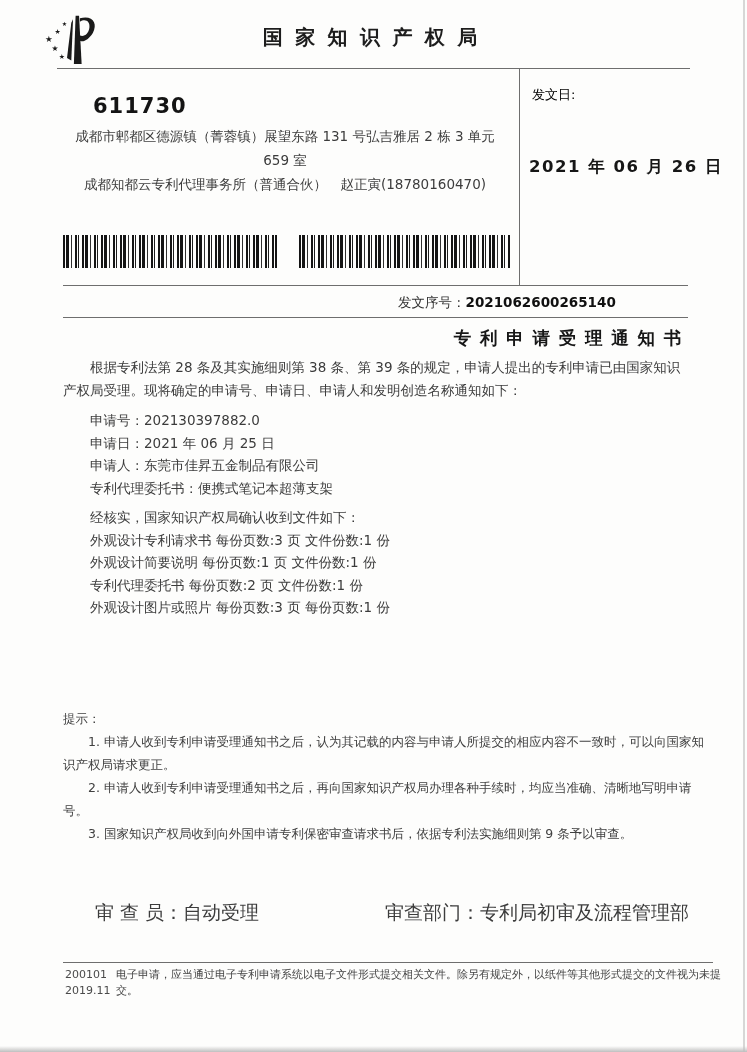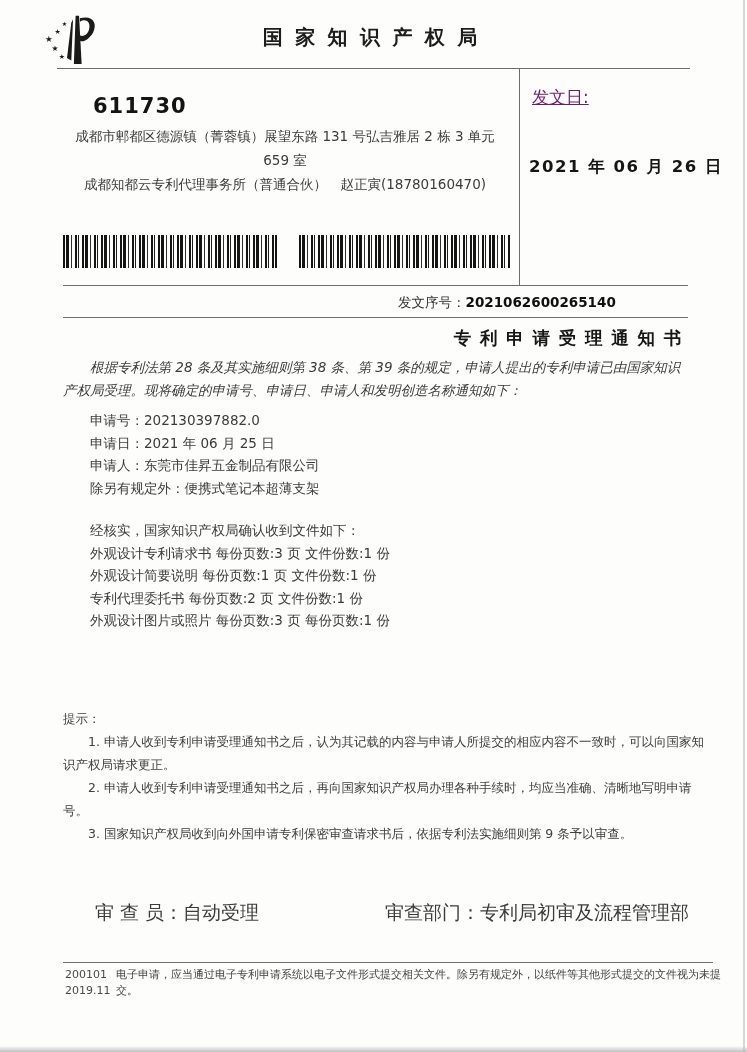--- a/index.html
+++ b/index.html
@@ -17,21 +17,21 @@
   .vrule{position:absolute;width:1px;background:#6e6e6e;}
 
   .office-title{
     left:140px;top:24px;width:460px;
     text-align:center;
     font-size:20px;font-weight:600;letter-spacing:.62em;text-indent:.62em;
     color:#1d1d1d;
   }
   .mail-code{left:93px;top:94px;font-size:21px;font-weight:bold;letter-spacing:1px;color:#141414;}
   .addr-block{left:60px;top:124px;width:450px;text-align:center;font-size:13.5px;line-height:24px;color:#3c3c3c;}
-  .dispatch-label{left:532px;top:86px;font-size:17px;color:#701a75;text-decoration:underline;}
+  .dispatch-label{left:532px;top:86px;font-size:13px;color:#000000;}
   .dispatch-date{left:529px;top:156px;font-size:16.5px;font-weight:bold;letter-spacing:1.5px;color:#161616;}
 
   .barcode{
     position:absolute;top:235px;height:33px;
     background:
       repeating-linear-gradient(90deg,
         #141414 0 2px, rgba(0,0,0,0) 2px 3px,
         #141414 3px 6px, rgba(0,0,0,0) 6px 8px,
         #303030 8px 9px, rgba(0,0,0,0) 9px 12px,
         #141414 12px 14px, rgba(0,0,0,0) 14px 15px,
@@ -41,23 +41,23 @@
   .numrow{top:294px;font-size:13.5px;color:#333;}
   .numrow b{color:#101010;}
   .notice-title{
     left:63px;top:326px;width:627px;text-align:right;
     font-size:17.5px;font-weight:bold;color:#171717;
     letter-spacing:.5em;text-indent:.5em;
   }
 
   .body-text{left:63px;top:356px;width:629px;font-size:13.5px;line-height:22.5px;color:#3b3b3b;}
   .indent{text-indent:2em;}
-  .body-text .para{margin:0 0 8px 0;font-style:italic;}
+  .body-text .para{margin:0 0 8px 0;}
   .body-text .fieldline{margin:0;}
-  .body-text .confirm{margin-top:20px;}
+  .body-text .confirm{margin-top:7px;}
 
   .notes{left:63px;top:707px;width:652px;font-size:12.5px;line-height:23px;color:#404040;}
   .notes .note-item{text-indent:2em;margin:0;}
 
   .signoff{top:900px;font-size:19px;color:#3c3c3c;}
 
   .footer-codes{left:65px;top:967px;font-size:11px;line-height:15.5px;color:#4a4a4a;}
   .footer-text{left:116px;top:967px;width:624px;font-size:11px;line-height:15.5px;color:#444;}
 
   .page-right-edge{position:absolute;top:0;right:2px;width:2px;height:100%;background:#c6c6c6;opacity:.7;}
@@ -106,21 +106,21 @@
   </div>
   <div class="rule" style="left:63px;top:317px;width:625px;"></div>
 
   <div class="abs notice-title">专利申请受理通知书</div>
 
   <div class="abs body-text">
     <p class="para indent">根据专利法第 28 条及其实施细则第 38 条、第 39 条的规定，申请人提出的专利申请已由国家知识产权局受理。现将确定的申请号、申请日、申请人和发明创造名称通知如下：</p>
     <p class="fieldline indent"><span>申请号：</span><span>202130397882.0</span></p>
     <p class="fieldline indent"><span>申请日：</span><span>2021 年 06 月 25 日</span></p>
     <p class="fieldline indent"><span>申请人：</span><span>东莞市佳昇五金制品有限公司</span></p>
-    <p class="fieldline indent"><span>除另有规定外：</span><span>便携式笔记本超薄支架</span></p>
+    <p class="fieldline indent"><span>专利代理委托书：</span><span>便携式笔记本超薄支架</span></p>
     <p class="fieldline indent confirm">经核实，国家知识产权局确认收到文件如下：</p>
     <p class="fieldline indent">外观设计专利请求书 每份页数:3 页  文件份数:1 份</p>
     <p class="fieldline indent">外观设计简要说明 每份页数:1 页  文件份数:1 份</p>
     <p class="fieldline indent">专利代理委托书 每份页数:2 页  文件份数:1 份</p>
     <p class="fieldline indent">外观设计图片或照片 每份页数:3 页  每份页数:1 份</p>
   </div>
 
   <div class="abs notes">
     <div>提示：</div>
     <p class="note-item">1. 申请人收到专利申请受理通知书之后，认为其记载的内容与申请人所提交的相应内容不一致时，可以向国家知识产权局请求更正。</p>

